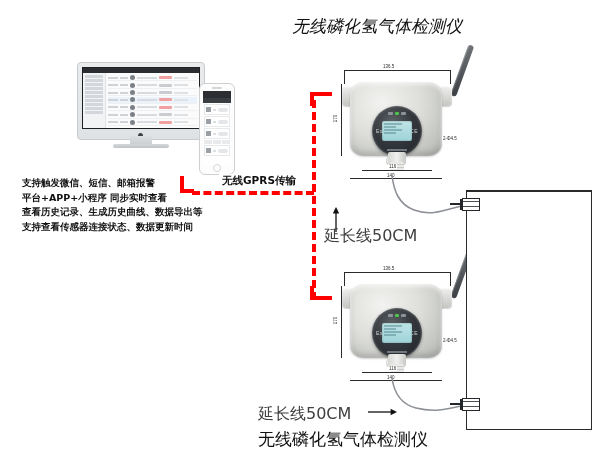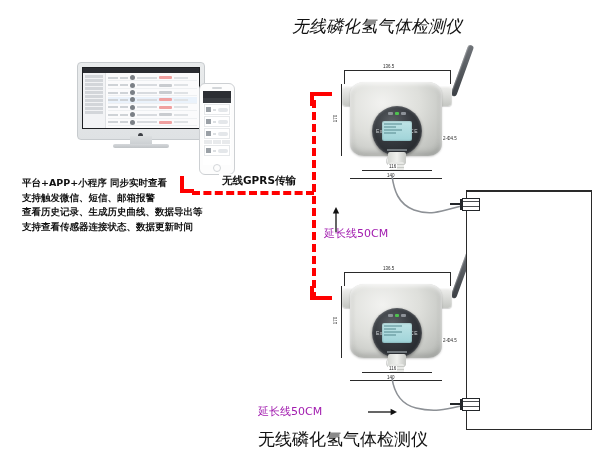--- a/index.html
+++ b/index.html
@@ -153,21 +153,21 @@
   
   .dim-h{position:absolute;height:0;border-top:1px solid #2a2a2a;}
   .dim-v{position:absolute;width:0;border-left:1px solid #2a2a2a;}
   .dim-tick{position:absolute;width:0;border-left:1px solid #2a2a2a;}
   .dim-txt{position:absolute;font-size:4.5px;color:#2a2a2a;background:#fff;
            padding:0 1px;white-space:nowrap;font-family:"Liberation Sans",sans-serif;}
   .dim-txt.rot{transform:rotate(-90deg);transform-origin:center;}
 
   
   .dev-title{position:absolute;font-size:17px;color:#111;white-space:nowrap;}
-  .ext-label{position:absolute;font-size:11px;color:#a21caf;white-space:nowrap;}
+  .ext-label{position:absolute;font-size:16px;color:#404040;white-space:nowrap;}
 
   
   #silo{left:466px;top:190px;width:126px;height:240px;}
   .silo-box{position:absolute;inset:0;border:1px solid #2a2a2a;border-top-width:2.5px;
             background:#fff;box-sizing:border-box;}
   .silo-label{position:absolute;left:0;right:0;top:96px;text-align:center;
               font-size:30px;color:#111;letter-spacing:4px;}
   .probe{position:absolute;width:22px;height:13px;}
   .probe .can{position:absolute;left:4px;top:0;width:18px;height:13px;
               background:repeating-linear-gradient(#ffffff 0 2px,#4a4d51 2px 3px,#ffffff 3px 5px);
@@ -298,22 +298,22 @@
           <span class="sq"></span>
             <span class="ln"></span>
             <span class="pill"></span>
           </div>
       </div>
       <div class="ph-home"></div>
     </div>
   </div>
 
   <div class="abs cn" id="features">
+    <div>支持触发微信、短信、邮箱报警</div>
     <div>平台+APP+小程序 同步实时查看</div>
-    <div>支持触发微信、短信、邮箱报警</div>
     <div>查看历史记录、生成历史曲线、数据导出等</div>
     <div>支持查看传感器连接状态、数据更新时间</div>
   </div>
 
   <div class="rsolid-v" style="left:180px;top:176px;height:17px;"></div>
   <div class="rsolid-h" style="left:180px;top:189px;width:14px;"></div>
 
   <div class="rh" style="left:192px;top:191px;width:122px;"></div>
 
   <div class="rsolid-v" style="left:310px;top:92px;height:14px;"></div>

